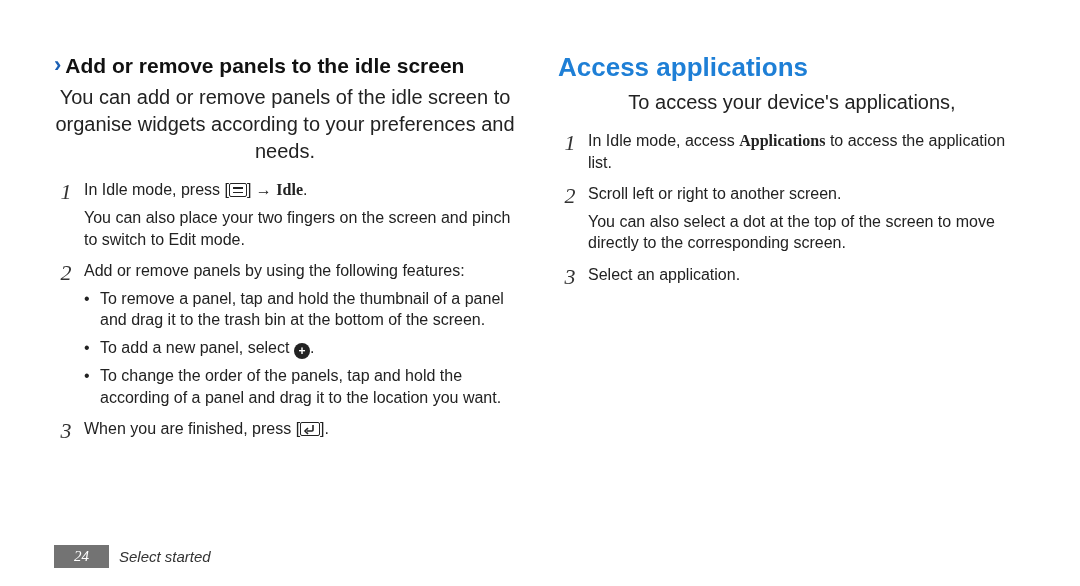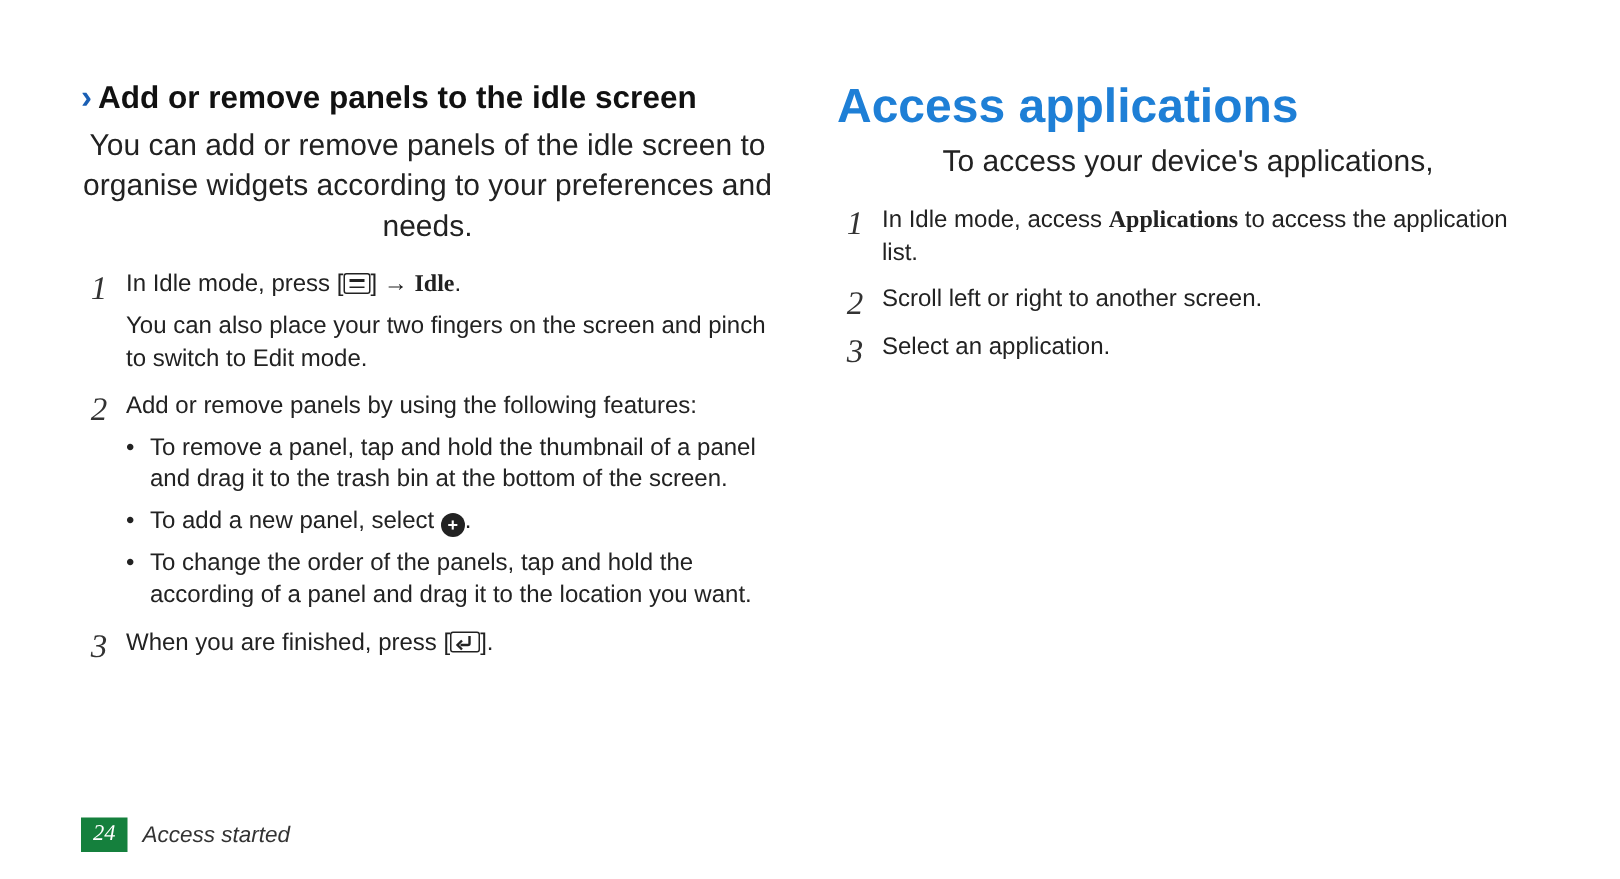--- a/index.html
+++ b/index.html
@@ -3,38 +3,38 @@
 <meta charset="utf-8">
 <style>
   * { box-sizing: border-box; margin: 0; padding: 0; }
   html, body { width: 1080px; height: 586px; background: #fff; font-family: "Segoe UI", "Helvetica Neue", Arial, sans-serif; color: #222; }
   .page { display: flex; width: 100%; height: 100%; padding: 52px 54px 30px 54px; position: relative; }
   .col { width: 50%; padding-right: 24px; }
   .col + .col { padding-left: 18px; padding-right: 0; }
   .sub-heading { font-size: 21px; font-weight: 700; color: #111; margin-bottom: 6px; display: flex; align-items: center; line-height: 1.2; }
   .chevron { color: #1a5fb4; font-size: 22px; font-weight: 900; margin-right: 6px; letter-spacing: -2px; }
   .intro { font-size: 20px; line-height: 1.35; margin-bottom: 14px; text-align: center; }
-  .heading-blue { font-size: 32px; font-weight: 700; color: #1e7fd6; margin-bottom: 6px; }
+  .heading-blue { font-size: 26px; font-weight: 700; color: #1e7fd6; margin-bottom: 6px; }
   ol.steps { list-style: none; counter-reset: step; }
   ol.steps > li { counter-increment: step; position: relative; padding-left: 30px; font-size: 16px; line-height: 1.35; margin-bottom: 10px; }
   ol.steps > li::before { content: counter(step); position: absolute; left: 0; top: -2px; font-family: Georgia, "Times New Roman", serif; font-style: italic; font-size: 22px; color: #333; width: 24px; text-align: center; }
   ol.steps > li .extra { display: block; margin-top: 6px; }
   .bold { font-weight: 700; font-family: Liberation Serif, serif; }
   ul.bullets { list-style: none; margin-top: 6px; }
   ul.bullets > li { position: relative; padding-left: 16px; font-size: 16px; line-height: 1.35; margin-bottom: 6px; }
   ul.bullets > li::before { content: "•"; position: absolute; left: 0; top: 0; font-size: 16px; }
   .icon-menu { display: inline-block; width: 18px; height: 14px; border: 1.6px solid #222; border-radius: 2px; position: relative; vertical-align: -2px; }
   .icon-menu::before, .icon-menu::after { content: ""; position: absolute; left: 3px; right: 3px; height: 1.4px; background: #222; }
   .icon-menu::before { top: 3px; }
   .icon-menu::after { bottom: 3px; }
   .icon-plus { display:inline-flex; align-items:center; justify-content:center; width: 16px; height: 16px; border-radius: 50%; background: #222; color: #fff; font-size: 12px; line-height: 1; vertical-align: -2px; font-weight:700; }
   .icon-back { display: inline-block; width: 20px; height: 14px; border: 1.6px solid #222; border-radius: 2px; position: relative; vertical-align: -2px; }
   .icon-back svg { position: absolute; left: 1px; top: 0px; }
   .footer { position: absolute; left: 54px; bottom: 18px; display: flex; align-items: center; font-size: 15px; }
-  .pagebox { background: #15803d; color: #fff; padding: 3px 8px; font-weight: 400; margin-right: 10px; font-style: italic; font-family: Georgia, serif; }
+  .pagebox { background: #737373; color: #fff; padding: 3px 20px; font-weight: 400; margin-right: 10px; font-style: italic; font-family: Georgia, serif; }
   .section { font-style: italic; color: #333; }
 </style>
 </head>
 <body>
 
 <div class="page">
 
   <div class="col">
     <div class="sub-heading">
       <span class="chevron">›</span>
@@ -69,25 +69,26 @@
   <div class="col">
     <div class="heading-blue">Access applications</div>
     <p class="intro">To access your device's applications,</p>
 
     <ol class="steps">
       <li>
         <span>In Idle mode, access </span><span class="bold">Applications</span><span> to access the application list.</span>
       </li>
       <li>
         <span>Scroll left or right to another screen.</span>
+        <span class="extra">You can also select a dot at the top of the screen to move directly to the corresponding screen.</span>
       </li>
       <li>
         <span>Select an application.</span>
       </li>
     </ol>
   </div>
 
   <div class="footer">
     <span class="pagebox">24</span>
-    <span class="section">Access started</span>
+    <span class="section">Select started</span>
   </div>
 
 </div>
 
 </body></html>

